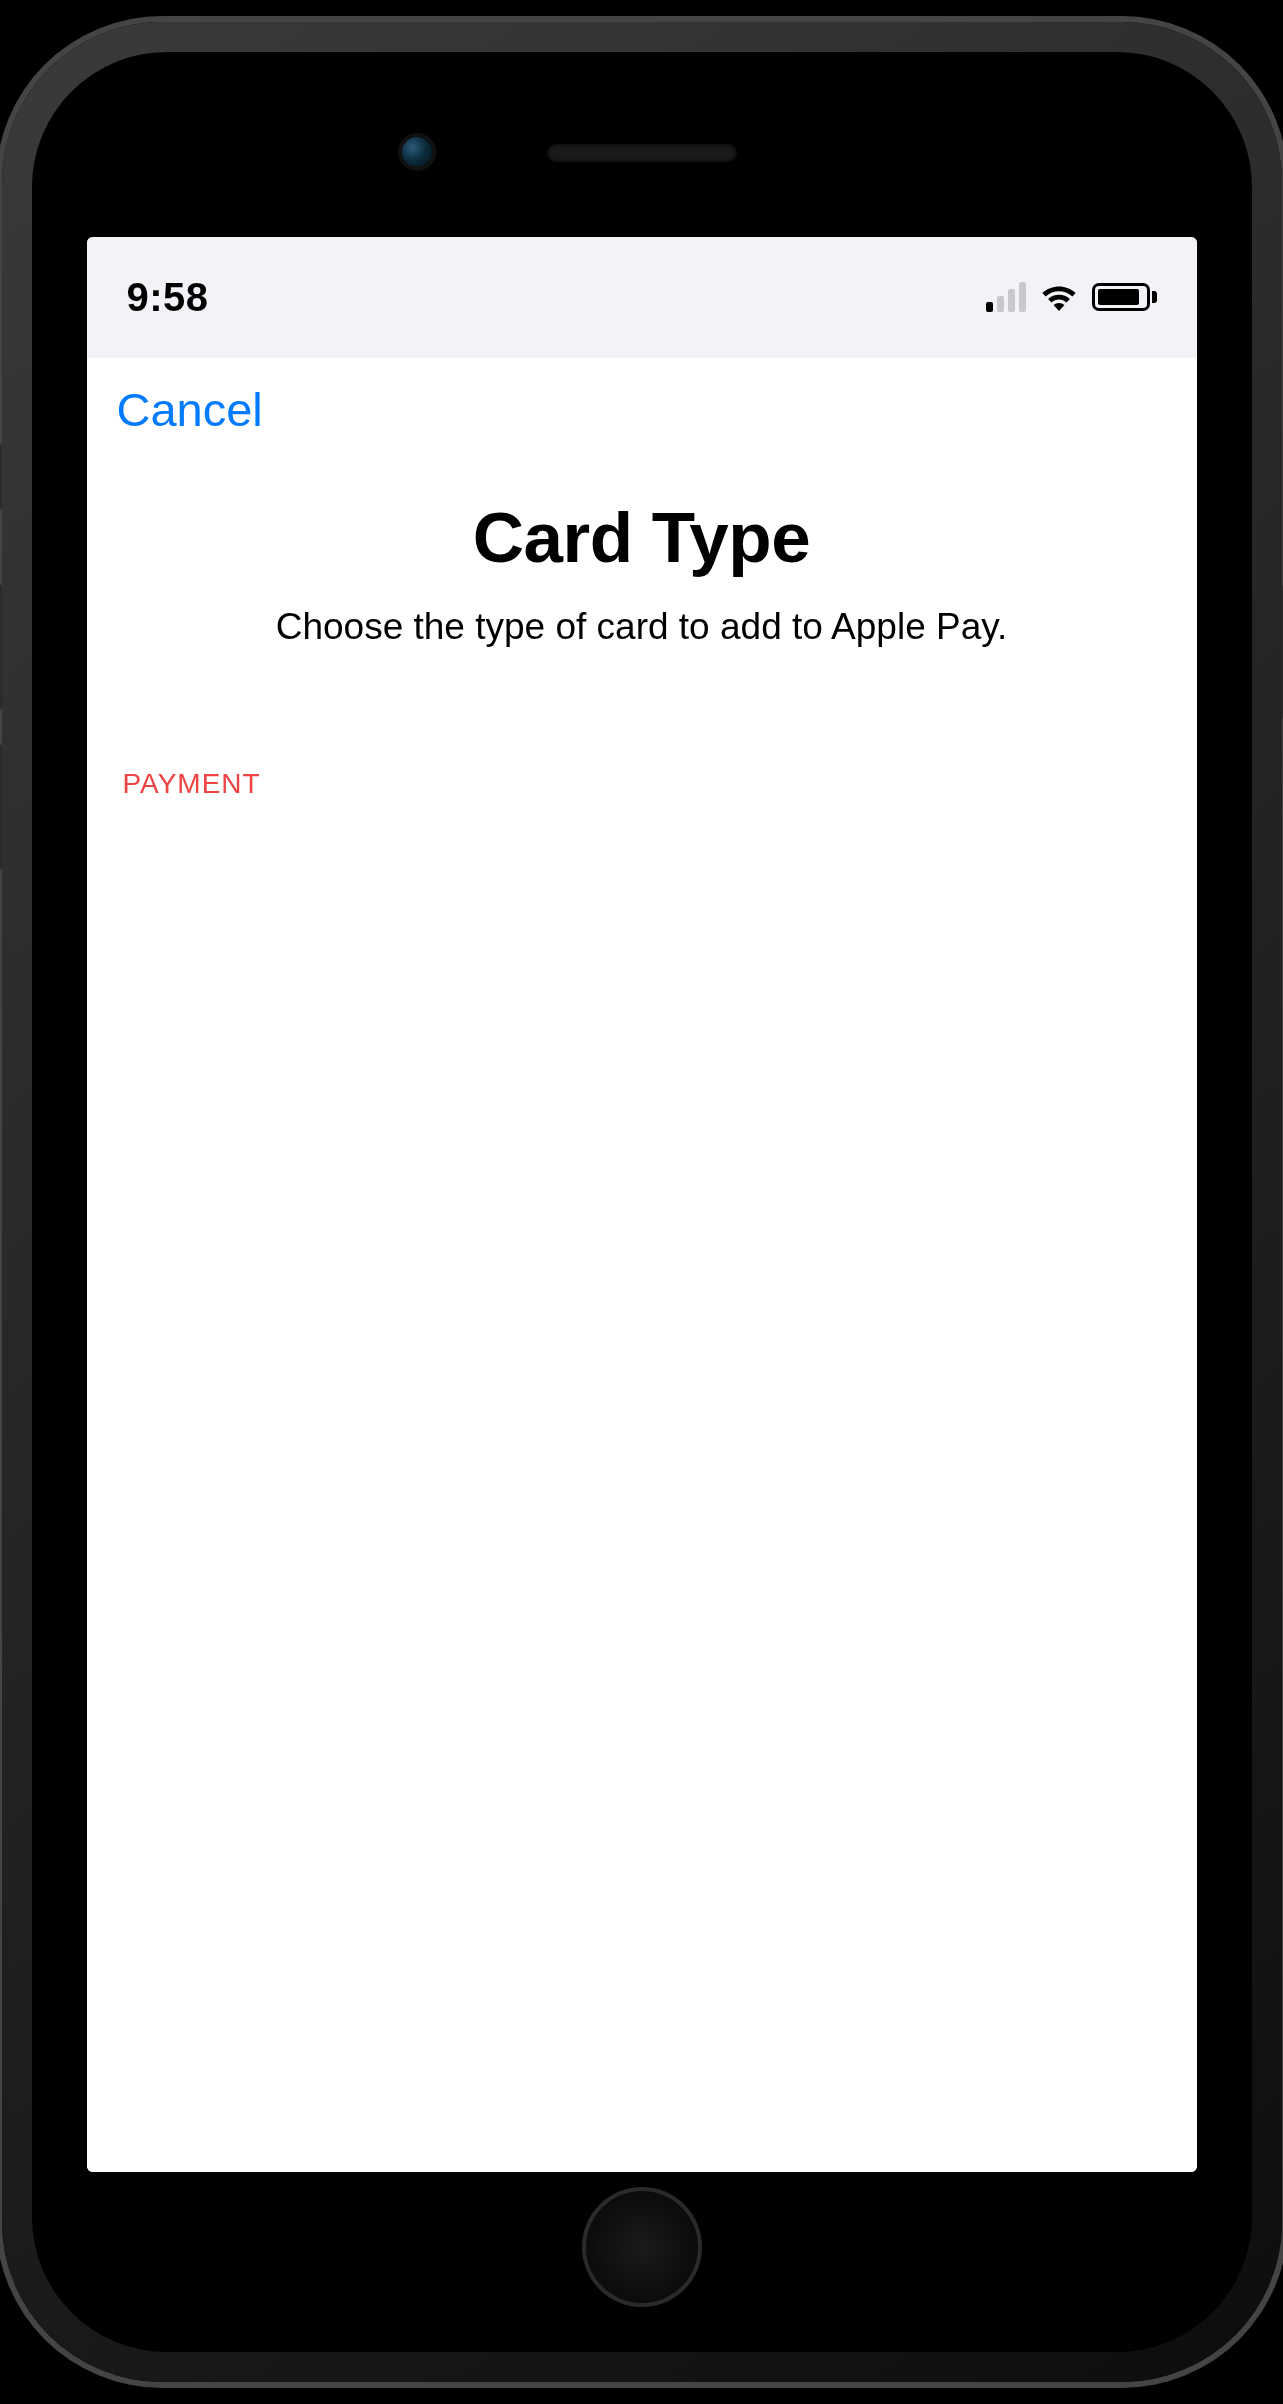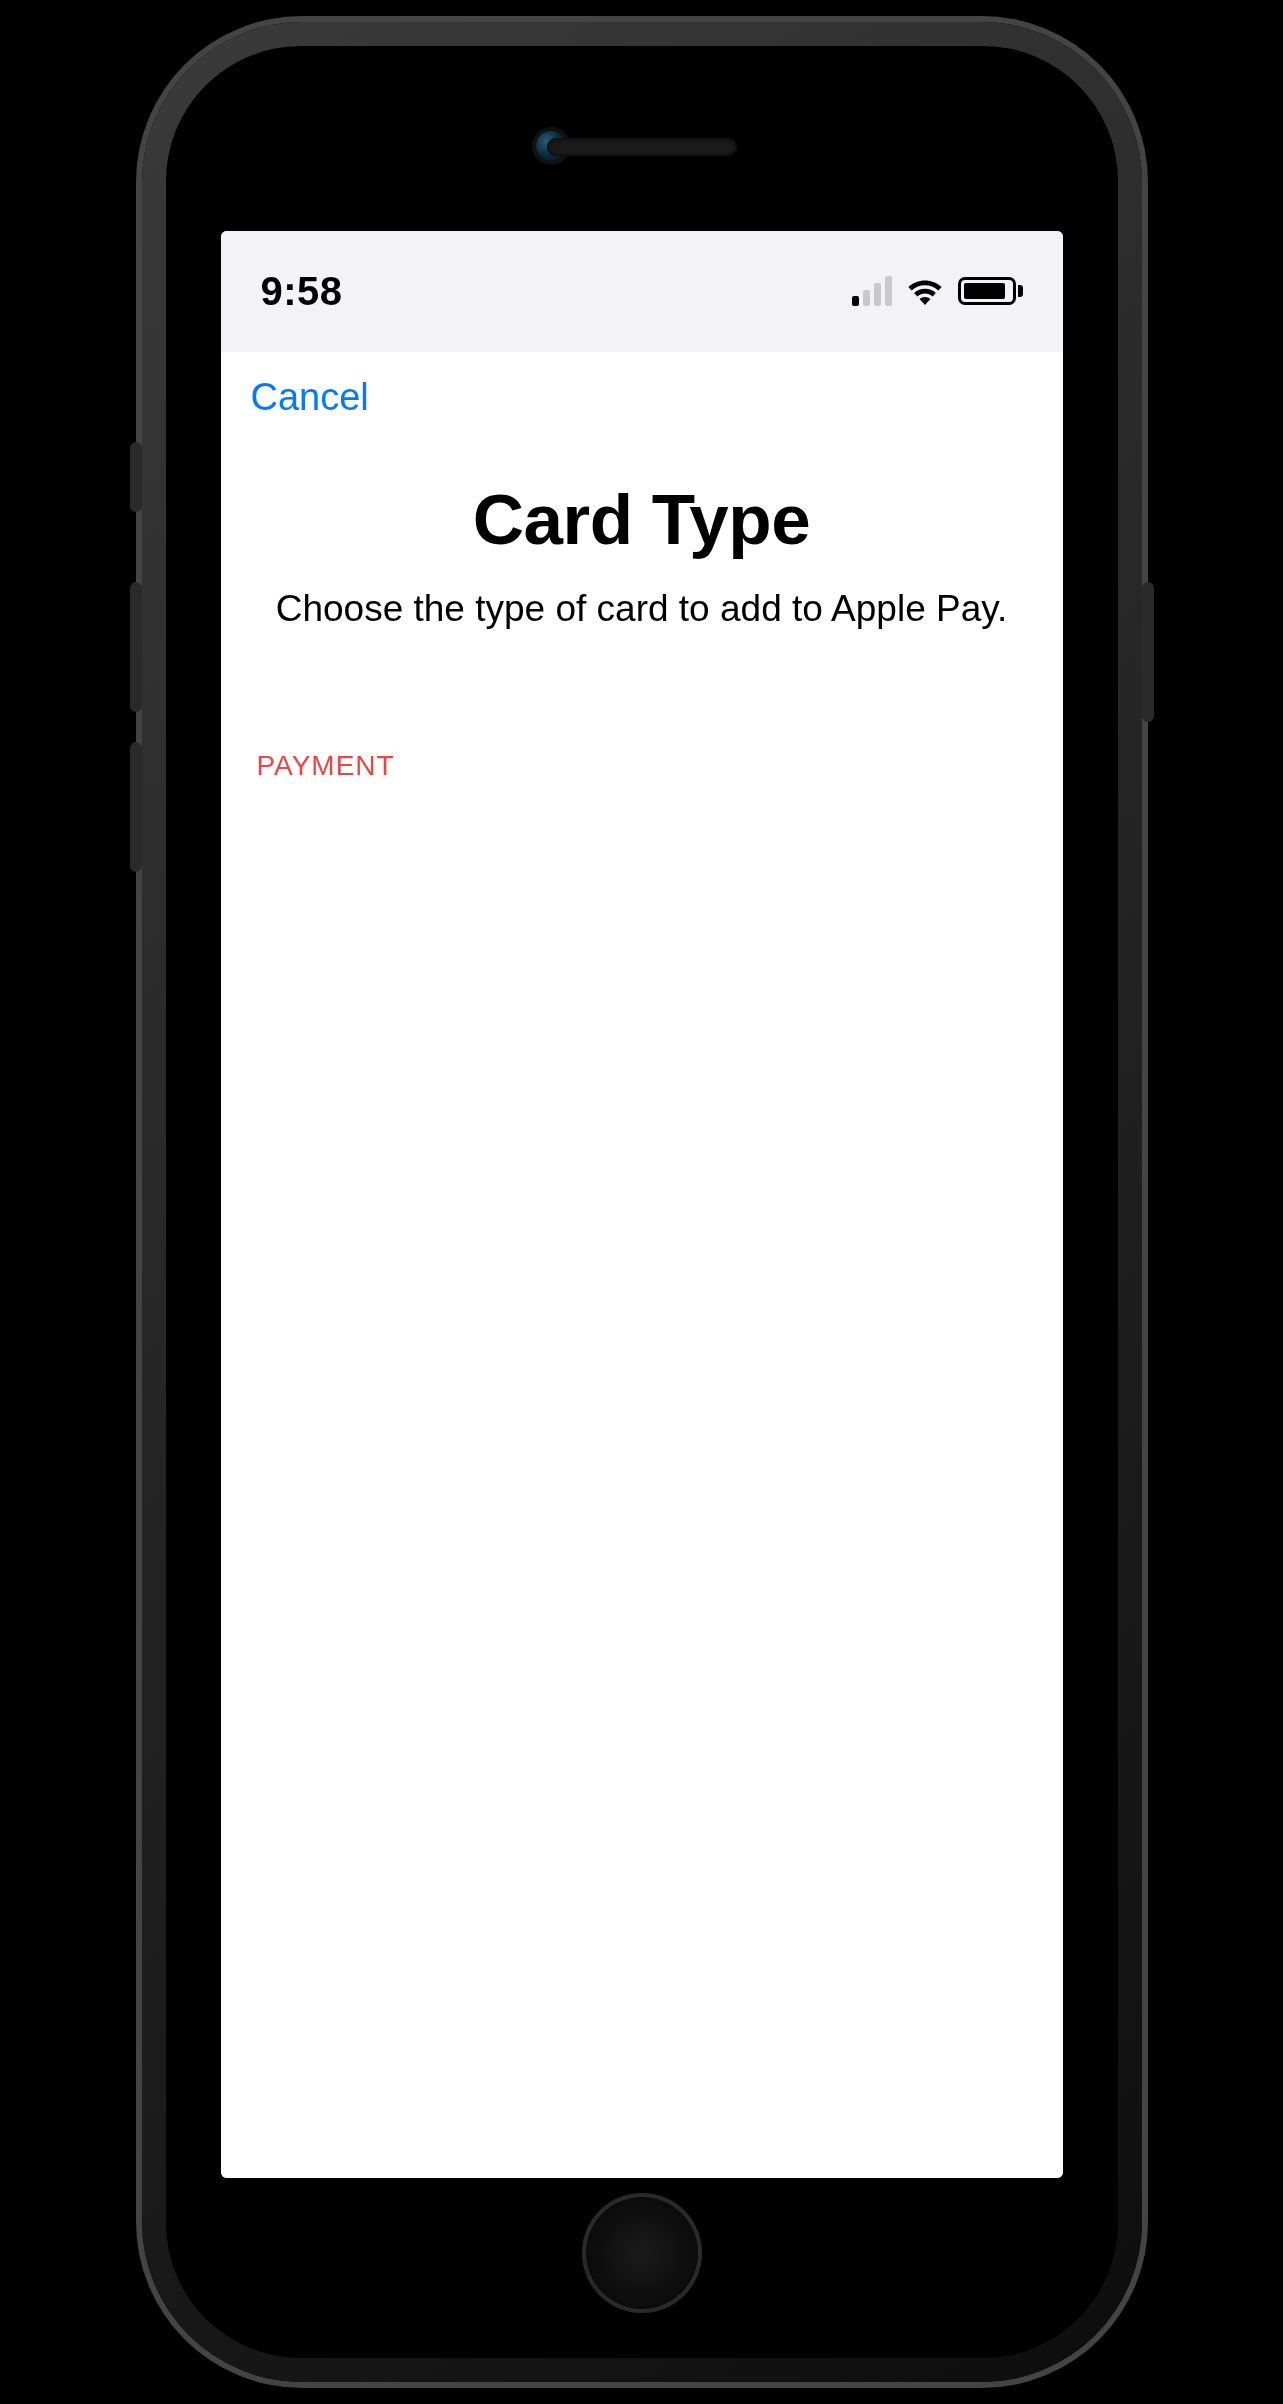--- a/index.html
+++ b/index.html
@@ -14,26 +14,26 @@
   .stage {
     width: 1283px;
     height: 2404px;
     background: #000;
     position: relative;
     display: flex;
     align-items: center;
     justify-content: center;
   }
   .phone-frame {
-    width: 1000px;
+    width: 1280px;
     height: 2360px;
     background: linear-gradient(145deg,#3a3a3a,#0d0d0d);
     border-radius: 160px;
     box-shadow: 0 0 0 6px #444, 0 40px 120px rgba(0,0,0,0.8);
-    padding: 24px;
+    padding: 30px;
     position: relative;
   }
   .phone-inner {
     width: 100%;
     height: 100%;
     background: #000;
     border-radius: 135px;
     padding: 185px 55px 180px 55px;
     position: relative;
   }
@@ -153,21 +153,21 @@
     margin-left: 2px;
   }
 
   
   .nav-bar {
     background: #fff;
     border-top: 1px solid #f2f2f7;
     padding: 24px 30px 10px 30px;
   }
   .cancel-btn {
-    font-size: 38px;
+    font-size: 47px;
     color: #007aff;
     background: none;
     border: none;
     cursor: pointer;
     font-family: inherit;
   }
 
   .content {
     flex: 1;
     background: #fff;

